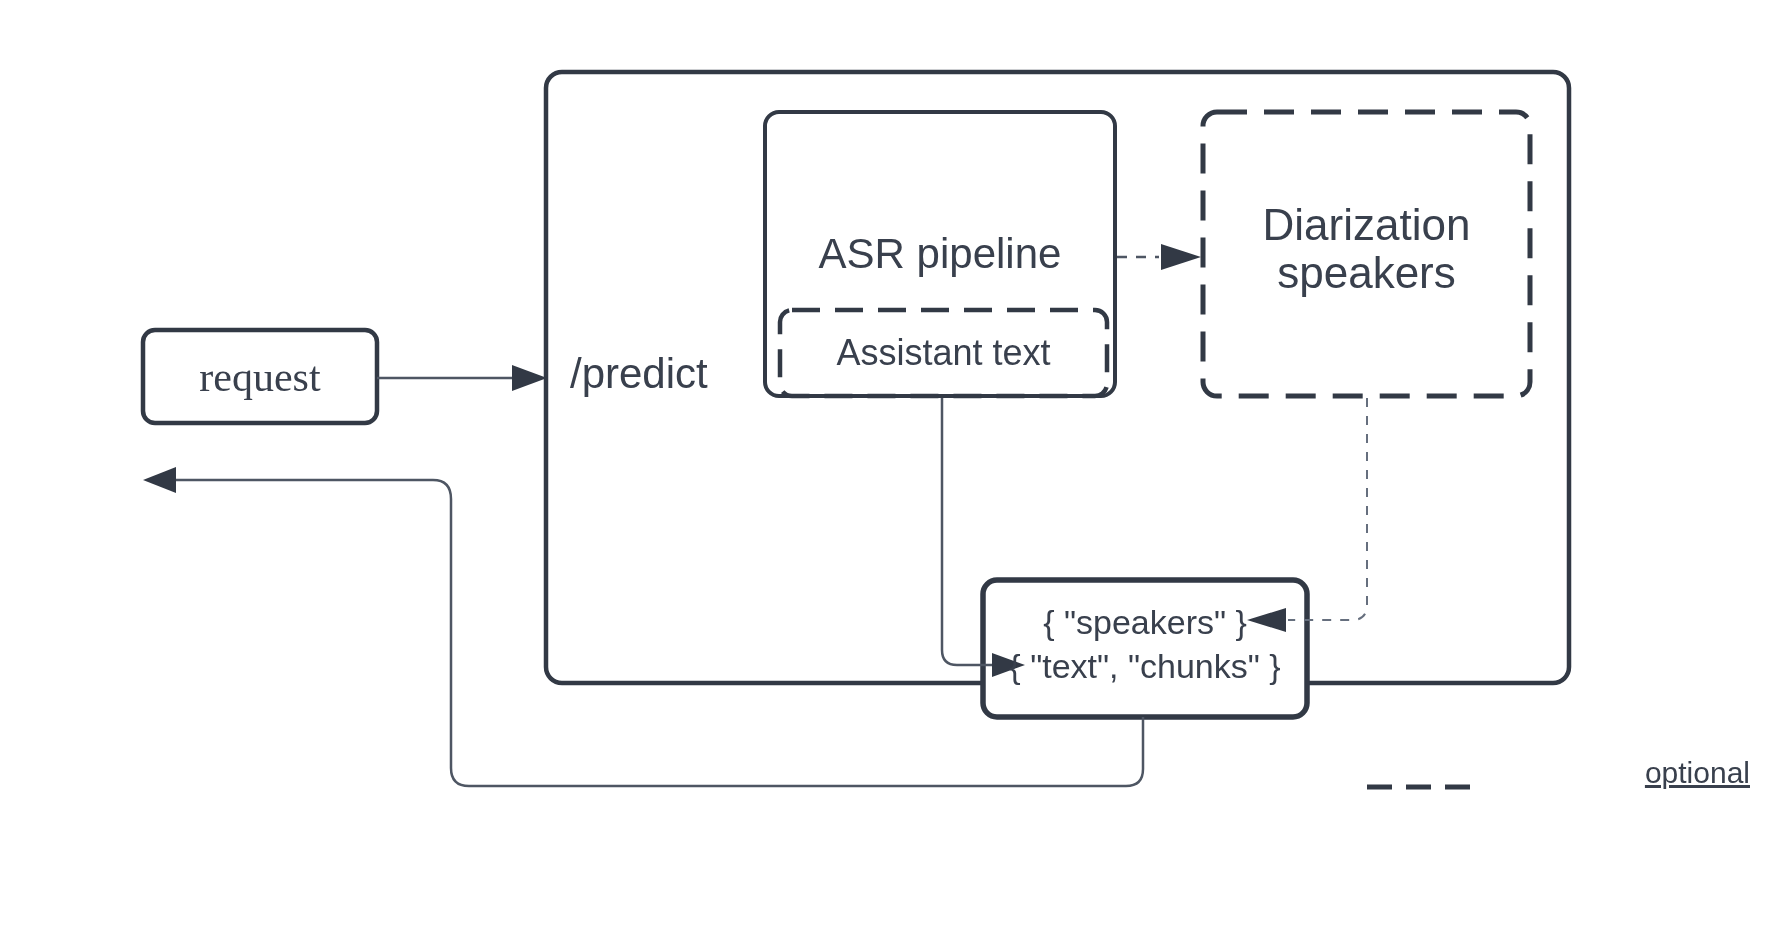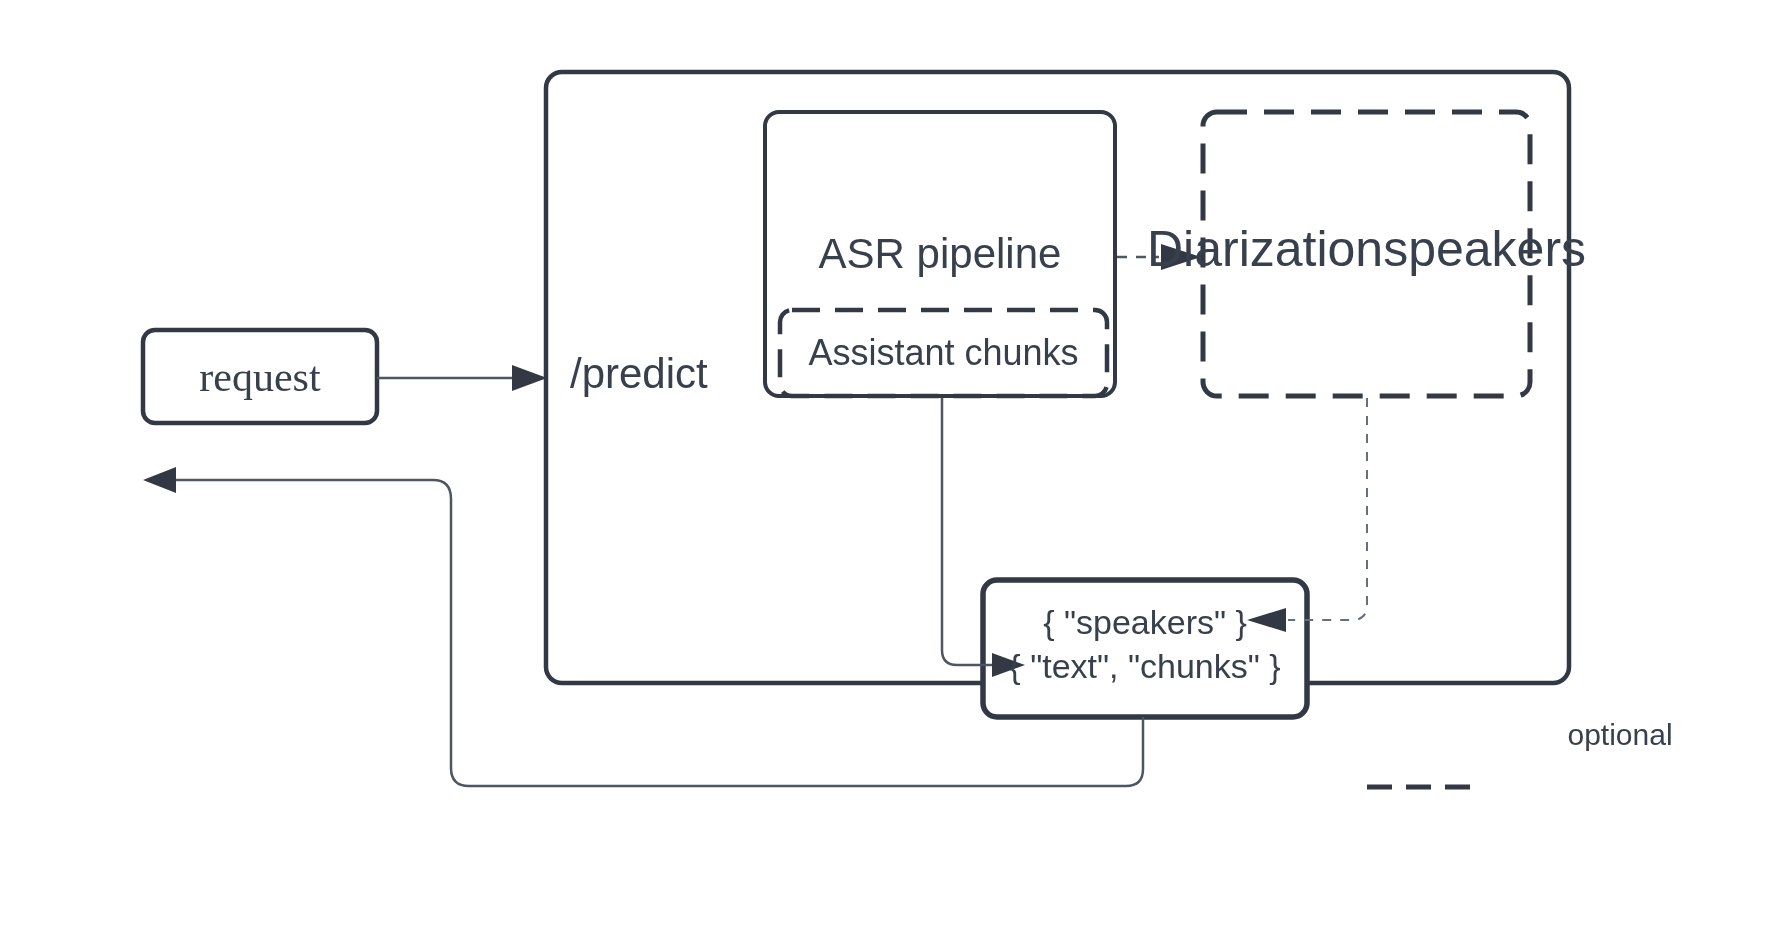--- a/index.html
+++ b/index.html
@@ -25,26 +25,26 @@
     display: flex;
     align-items: center;
     justify-content: center;
     color: #39404d;
     white-space: pre;
   }
   .lbl-request { left: 143px; top: 330px; width: 234px; height: 93px; font-size: 42px; font-family: Liberation Serif, serif; }
   .lbl-predict { left: 570px; top: 346px; width: 170px; height: 56px; font-size: 42px; justify-content: flex-start; text-align: center; }
   .lbl-asr     { left: 765px; top: 112px; width: 350px; height: 284px; font-size: 42px; }
   .lbl-assistant { left: 780px; top: 310px; width: 327px; height: 86px; font-size: 36px; }
-  .lbl-diar    { left: 1203px; top: 112px; width: 327px; height: 284px; font-size: 50px;
-                 flex-direction: row; line-height: 48px; padding-bottom: 10px; box-sizing: border-box; }
+  .lbl-diar    { left: 1203px; top: 112px; width: 327px; height: 284px; font-size: 44px;
+                 flex-direction: column; line-height: 48px; padding-bottom: 10px; box-sizing: border-box; }
   .lbl-output  { left: 983px; top: 580px; width: 324px; height: 137px; font-size: 34px;
                  flex-direction: column; line-height: 44px; padding-bottom: 10px; box-sizing: border-box; }
-  .lbl-legend  { left: 1490px; top: 714px; width: 260px; height: 90px; font-size: 30px;
-                 flex-direction: column; align-items: center; justify-content: flex-start; line-height: 42px; }
+  .lbl-legend  { left: 1490px; top: 752px; width: 260px; height: 90px; font-size: 30px;
+                 flex-direction: column; align-items: flex-end; justify-content: flex-start; line-height: 42px; text-decoration: underline; }
 </style>
 </head>
 <body>
 
 <div class="stage">
 
   <svg width="1775" height="929" viewBox="0 0 1775 929">
 
     <rect x="546" y="72" width="1023" height="611" rx="16" fill="none" stroke="#323945" stroke-width="4.5"></rect>
 
@@ -82,21 +82,21 @@
 
   <div class="lbl lbl-predict">
     <span>/predict</span>
   </div>
 
   <div class="lbl lbl-asr">
     <span>ASR pipeline</span>
   </div>
 
   <div class="lbl lbl-assistant">
-    <span>Assistant chunks</span>
+    <span>Assistant text</span>
   </div>
 
   <div class="lbl lbl-diar">
     <div>Diarization</div>
     <div>speakers</div>
   </div>
 
   <div class="lbl lbl-output">
     <div>{ "speakers" }</div>
     <div>{ "text", "chunks" }</div>

